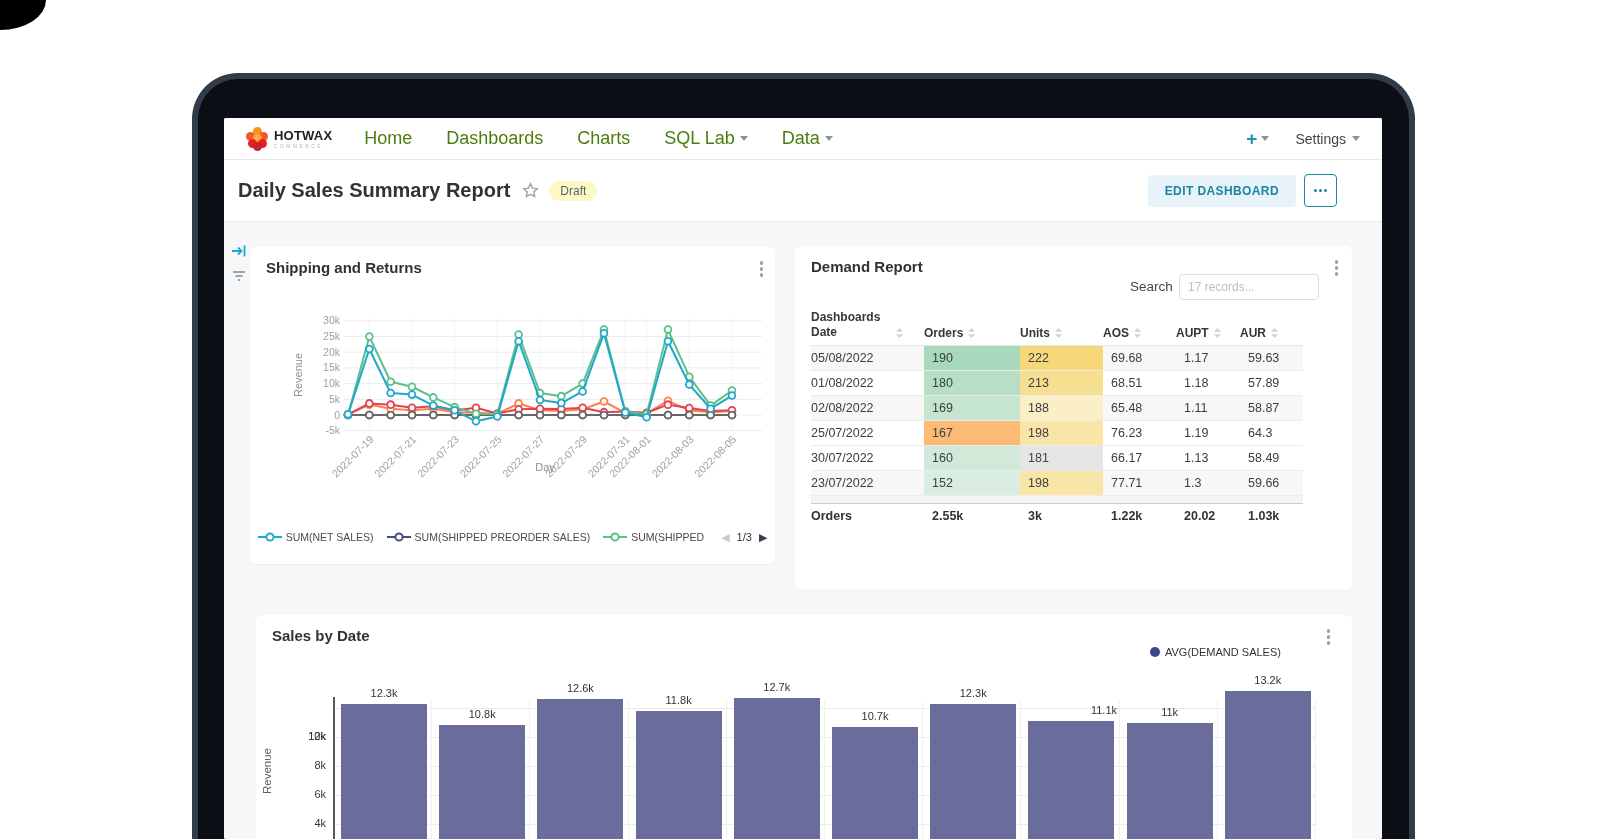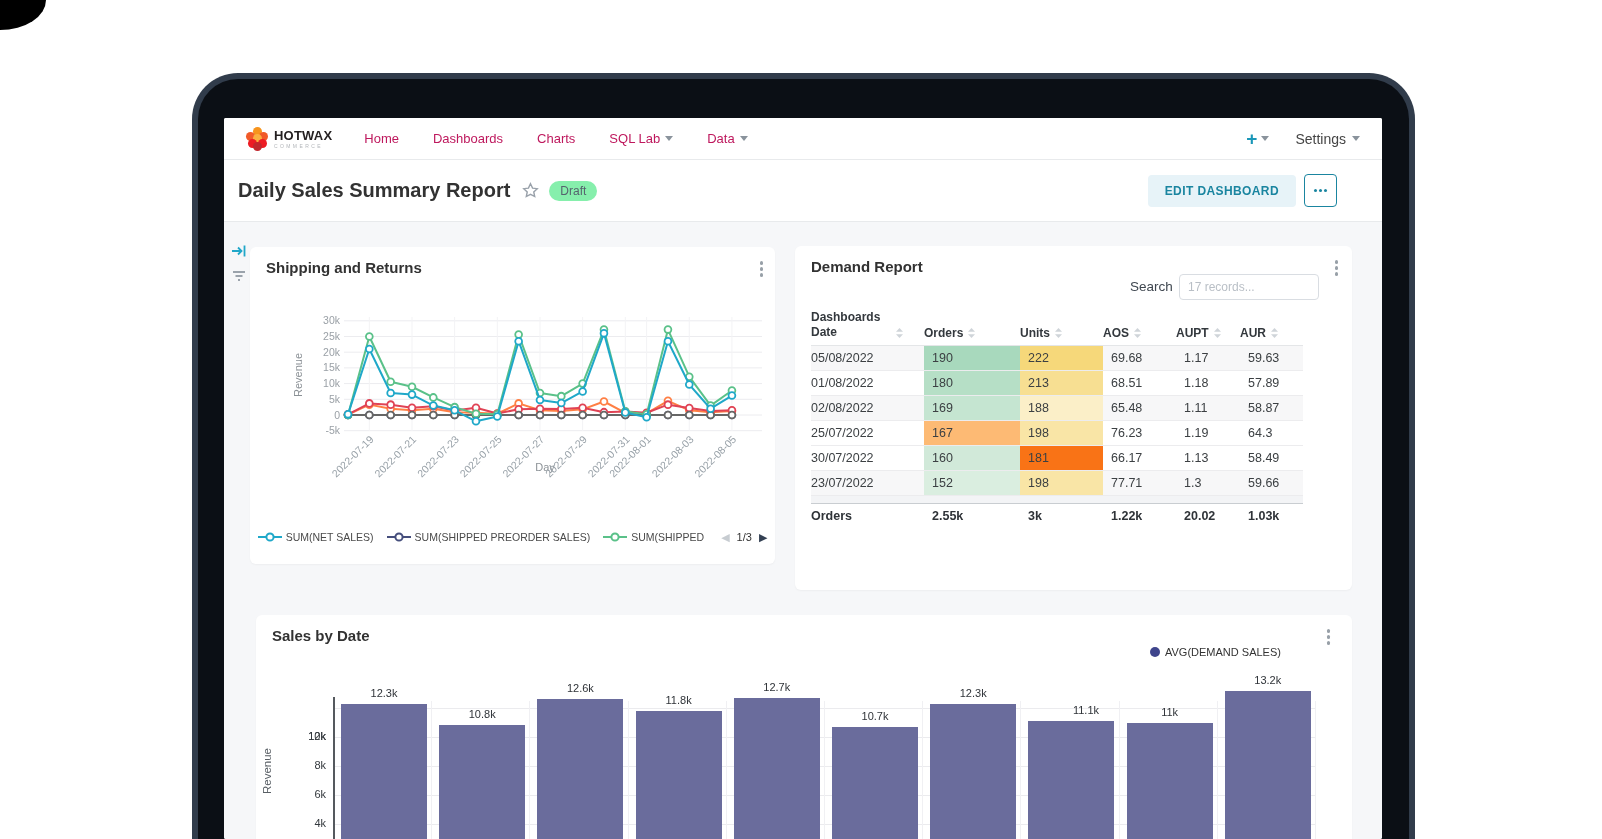--- a/index.html
+++ b/index.html
@@ -19,34 +19,34 @@
   
   .navbar{position:absolute;left:0;top:0;right:0;height:42px;background:#fff;
           border-bottom:1px solid #e8eaec;display:flex;align-items:center;padding:0 22px;box-sizing:border-box;}
   .logo{display:flex;align-items:center;gap:6px;margin-right:32px;cursor:pointer;}
   .flower{position:relative;width:22px;height:24px;}
   .flower i{position:absolute;border-radius:50%;}
   .logo-text{display:flex;flex-direction:column;line-height:1;}
   .logo-title{font-size:13px;font-weight:800;color:#231f20;letter-spacing:.2px;}
   .logo-sub{font-size:5px;letter-spacing:2.4px;color:#b3b6ba;margin-top:2px;}
   .nav-items{display:flex;align-items:center;gap:34px;}
-  .nav-item{font-size:13px;color:#be185d;cursor:pointer;display:flex;align-items:center;gap:5px;}
+  .nav-item{font-size:18px;color:#4d7c0f;cursor:pointer;display:flex;align-items:center;gap:5px;}
   .caret{width:0;height:0;border-left:4px solid transparent;border-right:4px solid transparent;
          border-top:5px solid #8a939c;display:inline-block;}
   .nav-right{margin-left:auto;display:flex;align-items:center;gap:26px;}
   .plus-btn{display:flex;align-items:center;gap:4px;cursor:pointer;}
   .plus-glyph{color:#1a97b8;font-size:19px;font-weight:700;line-height:1;}
   .settings{display:flex;align-items:center;gap:6px;font-size:14px;color:#454545;cursor:pointer;}
 
   
   .page-header{position:absolute;left:0;top:42px;right:0;height:62px;background:#fff;
                border-bottom:1px solid #e8eaec;display:flex;align-items:center;padding:0 14px;box-sizing:border-box;}
   .dash-title{font-size:20px;font-weight:700;color:#323232;}
   .star{margin-left:12px;cursor:pointer;display:flex;}
-  .draft-pill{margin-left:10px;background:#86efac;color:#56636e;font-size:12px;border-radius:11px;
+  .draft-pill{margin-left:10px;background:#fef9c3;color:#56636e;font-size:12px;border-radius:11px;
               padding:3px 11px;}
   .header-actions{margin-left:auto;display:flex;align-items:center;gap:8px;margin-right:31px;}
   .edit-btn{background:#e7f3f8;color:#1a85a0;font-size:12px;font-weight:700;letter-spacing:.4px;
             padding:9px 17px;border-radius:4px;border:none;cursor:pointer;font-family:inherit;}
   .more-btn{width:31px;height:31px;border:1px solid #1a85a0;border-radius:4px;background:#fff;cursor:pointer;
             display:flex;align-items:center;justify-content:center;gap:2px;}
   .more-btn i{width:3px;height:3px;border-radius:50%;background:#1a85a0;}
 
   
   .body{position:absolute;left:0;top:104px;right:0;bottom:0;background:#f6f7f9;}
@@ -463,21 +463,21 @@
                 <td class="c0">25/07/2022</td>
                 <td style="background: #fdba74;">167</td>
                 <td style="background: rgb(249, 229, 166);">198</td>
                 <td>76.23</td>
                 <td>1.19</td>
                 <td>64.3</td>
               </tr>
               <tr>
                 <td class="c0">30/07/2022</td>
                 <td style="background: rgb(209, 233, 217);">160</td>
-                <td style="background: #f97316;">181</td>
+                <td style="background: #e5e5e5;">181</td>
                 <td>66.17</td>
                 <td>1.13</td>
                 <td>58.49</td>
               </tr>
               <tr class="stripe">
                 <td class="c0">23/07/2022</td>
                 <td style="background: rgb(218, 238, 224);">152</td>
                 <td style="background: rgb(249, 229, 166);">198</td>
                 <td>77.71</td>
                 <td>1.3</td>
@@ -540,21 +540,21 @@
             <div class="bar-label" style="left: 281.4px; top: 67.3px; width: 86px;">12.6k</div>
             <div class="bar" style="left: 379.6px; top: 95.9px; width: 86px; height: 204.1px; background: rgb(106, 108, 156);"></div>
             <div class="bar-label" style="left: 379.6px; top: 78.9px; width: 86px;">11.8k</div>
             <div class="bar" style="left: 477.8px; top: 82.85px; width: 86px; height: 217.15px; background: rgb(106, 108, 156);"></div>
             <div class="bar-label" style="left: 477.8px; top: 65.85px; width: 86px;">12.7k</div>
             <div class="bar" style="left: 576px; top: 111.85px; width: 86px; height: 188.15px; background: rgb(106, 108, 156);"></div>
             <div class="bar-label" style="left: 576px; top: 94.85px; width: 86px;">10.7k</div>
             <div class="bar" style="left: 674.2px; top: 88.65px; width: 86px; height: 211.35px; background: rgb(106, 108, 156);"></div>
             <div class="bar-label" style="left: 674.2px; top: 71.65px; width: 86px;">12.3k</div>
             <div class="bar" style="left: 772.4px; top: 106.05px; width: 86px; height: 193.95px; background: rgb(106, 108, 156);"></div>
-            <div class="bar-label" style="left: 787px; top: 89.05px; width: 86px;">11.1k</div>
+            <div class="bar-label" style="left: 805px; top: 89.05px; width: 86px;">11.1k</div>
             <div class="bar" style="left: 870.6px; top: 107.5px; width: 86px; height: 192.5px; background: rgb(106, 108, 156);"></div>
             <div class="bar-label" style="left: 870.6px; top: 90.5px; width: 86px;">11k</div>
             <div class="bar" style="left: 968.8px; top: 75.6px; width: 86px; height: 224.4px; background: rgb(106, 108, 156);"></div>
             <div class="bar-label" style="left: 968.8px; top: 58.6px; width: 86px;">13.2k</div>
           </div>
       </div>
 
     </div>
   </div>
 </div>

